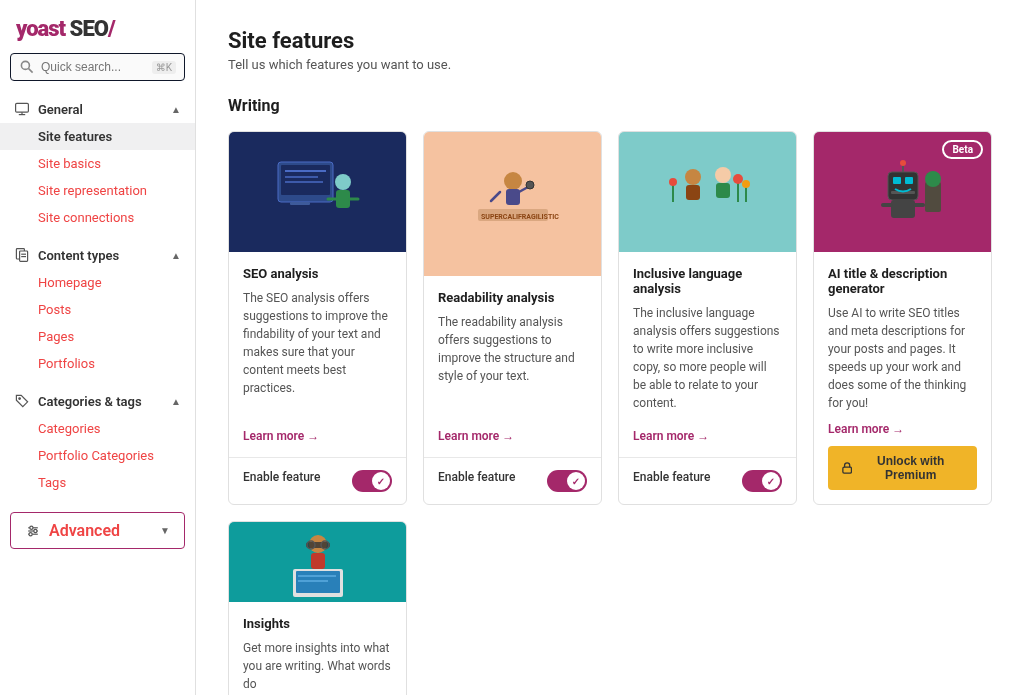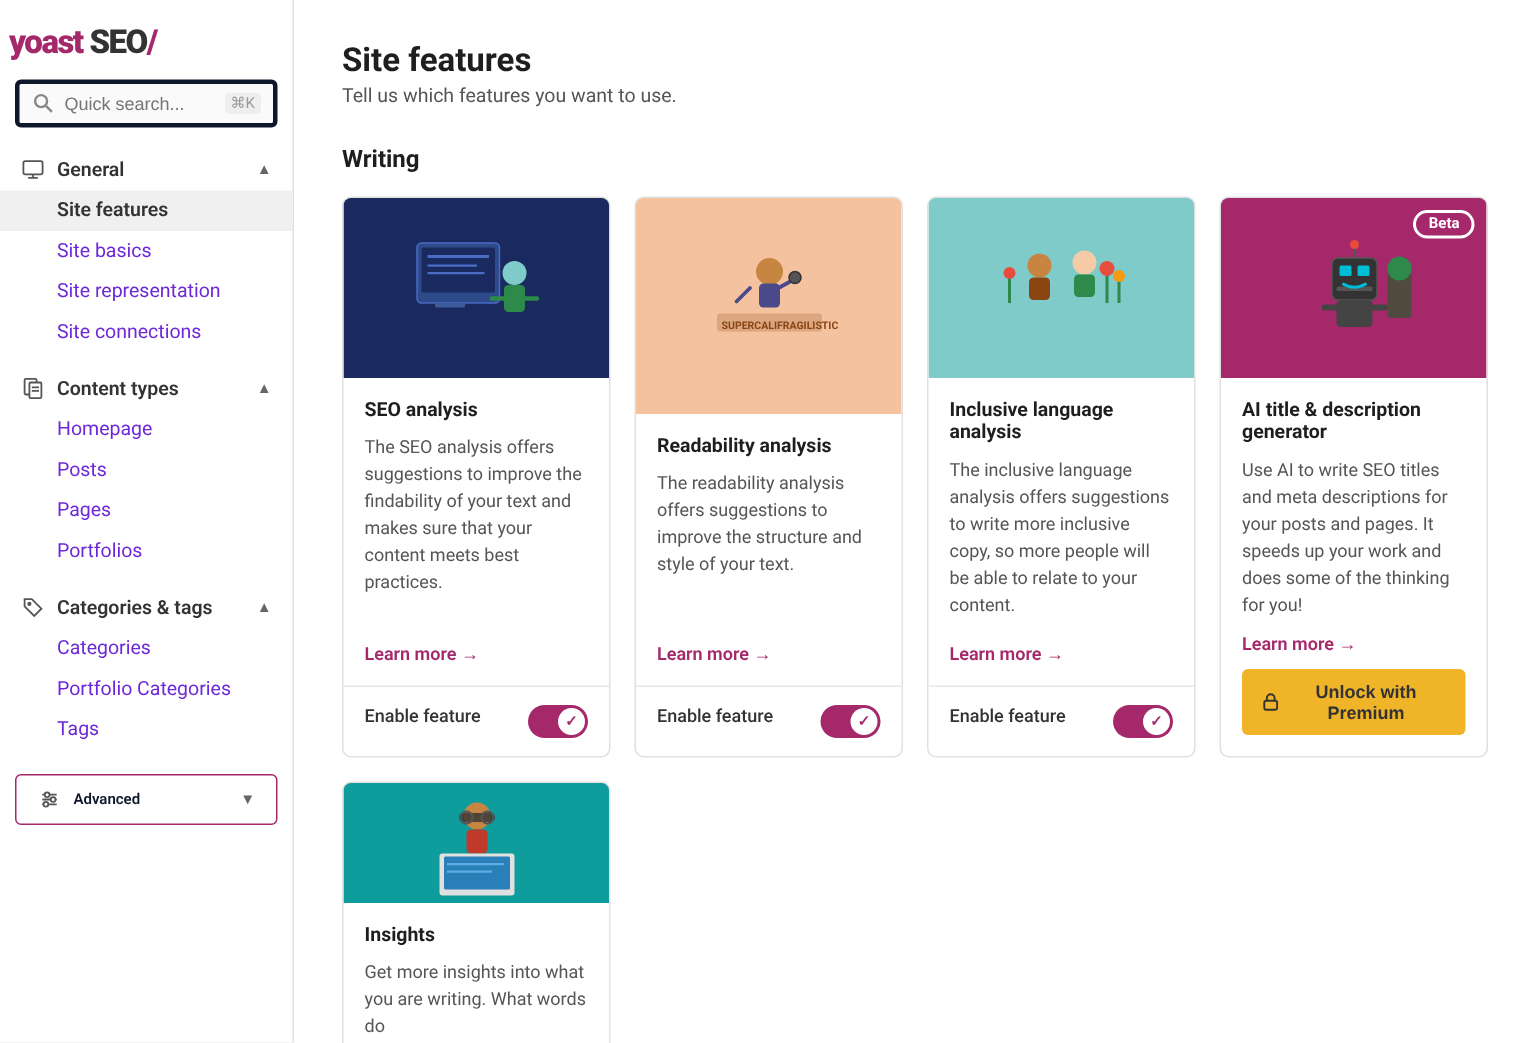--- a/index.html
+++ b/index.html
@@ -10,36 +10,36 @@
       width: 196px;
       background: #fff;
       height: 100%;
       border-right: 1px solid #e0e0e0;
       display: flex;
       flex-direction: column;
       overflow-y: auto;
       flex-shrink: 0;
     }
     .sidebar-logo {
-      padding: 16px 6px 12px;
+      padding: 16px 16px 12px;
       display: flex;
       align-items: center;
     }
     .yoast-logo {
       font-size: 22px;
       font-weight: 900;
       color: #a4286a;
       letter-spacing: -1px;
     }
     .yoast-logo .seo { color: #333; font-weight: 900; }
     .yoast-logo .slash { color: #a4286a; }
 
     .search-box {
       margin: 0 10px 12px;
-      border: 3px solid #0f172a;
+      border: 1px solid #0f172a;
       border-radius: 4px;
       display: flex;
       align-items: center;
       padding: 5px 8px;
       gap: 6px;
       background: #fafafa;
       cursor: text;
     }
     .search-box input {
       border: none; background: transparent; font-size: 12px; color: #888; outline: none; flex: 1; min-width: 0;
@@ -59,40 +59,40 @@
     }
     .nav-section-header-left { display: flex; align-items: center; gap: 8px; }
     .nav-section-title { font-size: 13px; font-weight: 600; color: #333; }
     .nav-icon { width: 16px; height: 16px; color: #555; flex-shrink: 0; }
     .chevron { font-size: 10px; color: #666; }
 
     .nav-items { list-style: none; padding: 0 0 4px 0; }
     .nav-item {
       padding: 6px 14px 6px 38px;
       font-size: 13px;
-      color: #6d28d9;
+      color: #ef4444;
       cursor: pointer;
       border-radius: 0;
     }
     .nav-item.active {
       background: #f0f0f1;
       font-weight: 600;
       color: #333;
     }
 
     .nav-section-footer {
       display: flex; align-items: center; justify-content: space-between;
       padding: 8px 14px;
       cursor: pointer;
       border: 1.5px solid #a4286a;
       border-radius: 4px;
       margin: 8px 10px 8px;
     }
     .nav-section-footer-left { display: flex; align-items: center; gap: 8px; }
-    .nav-section-footer-title { font-size: 10px; font-weight: 600; color: #0f172a; }
+    .nav-section-footer-title { font-size: 16px; font-weight: 600; color: #ef4444; }
 
     
     .main {
       flex: 1;
       overflow-y: auto;
       background: #f0f0f1;
       padding: 0;
     }
     .main-inner {
       background: #fff;

